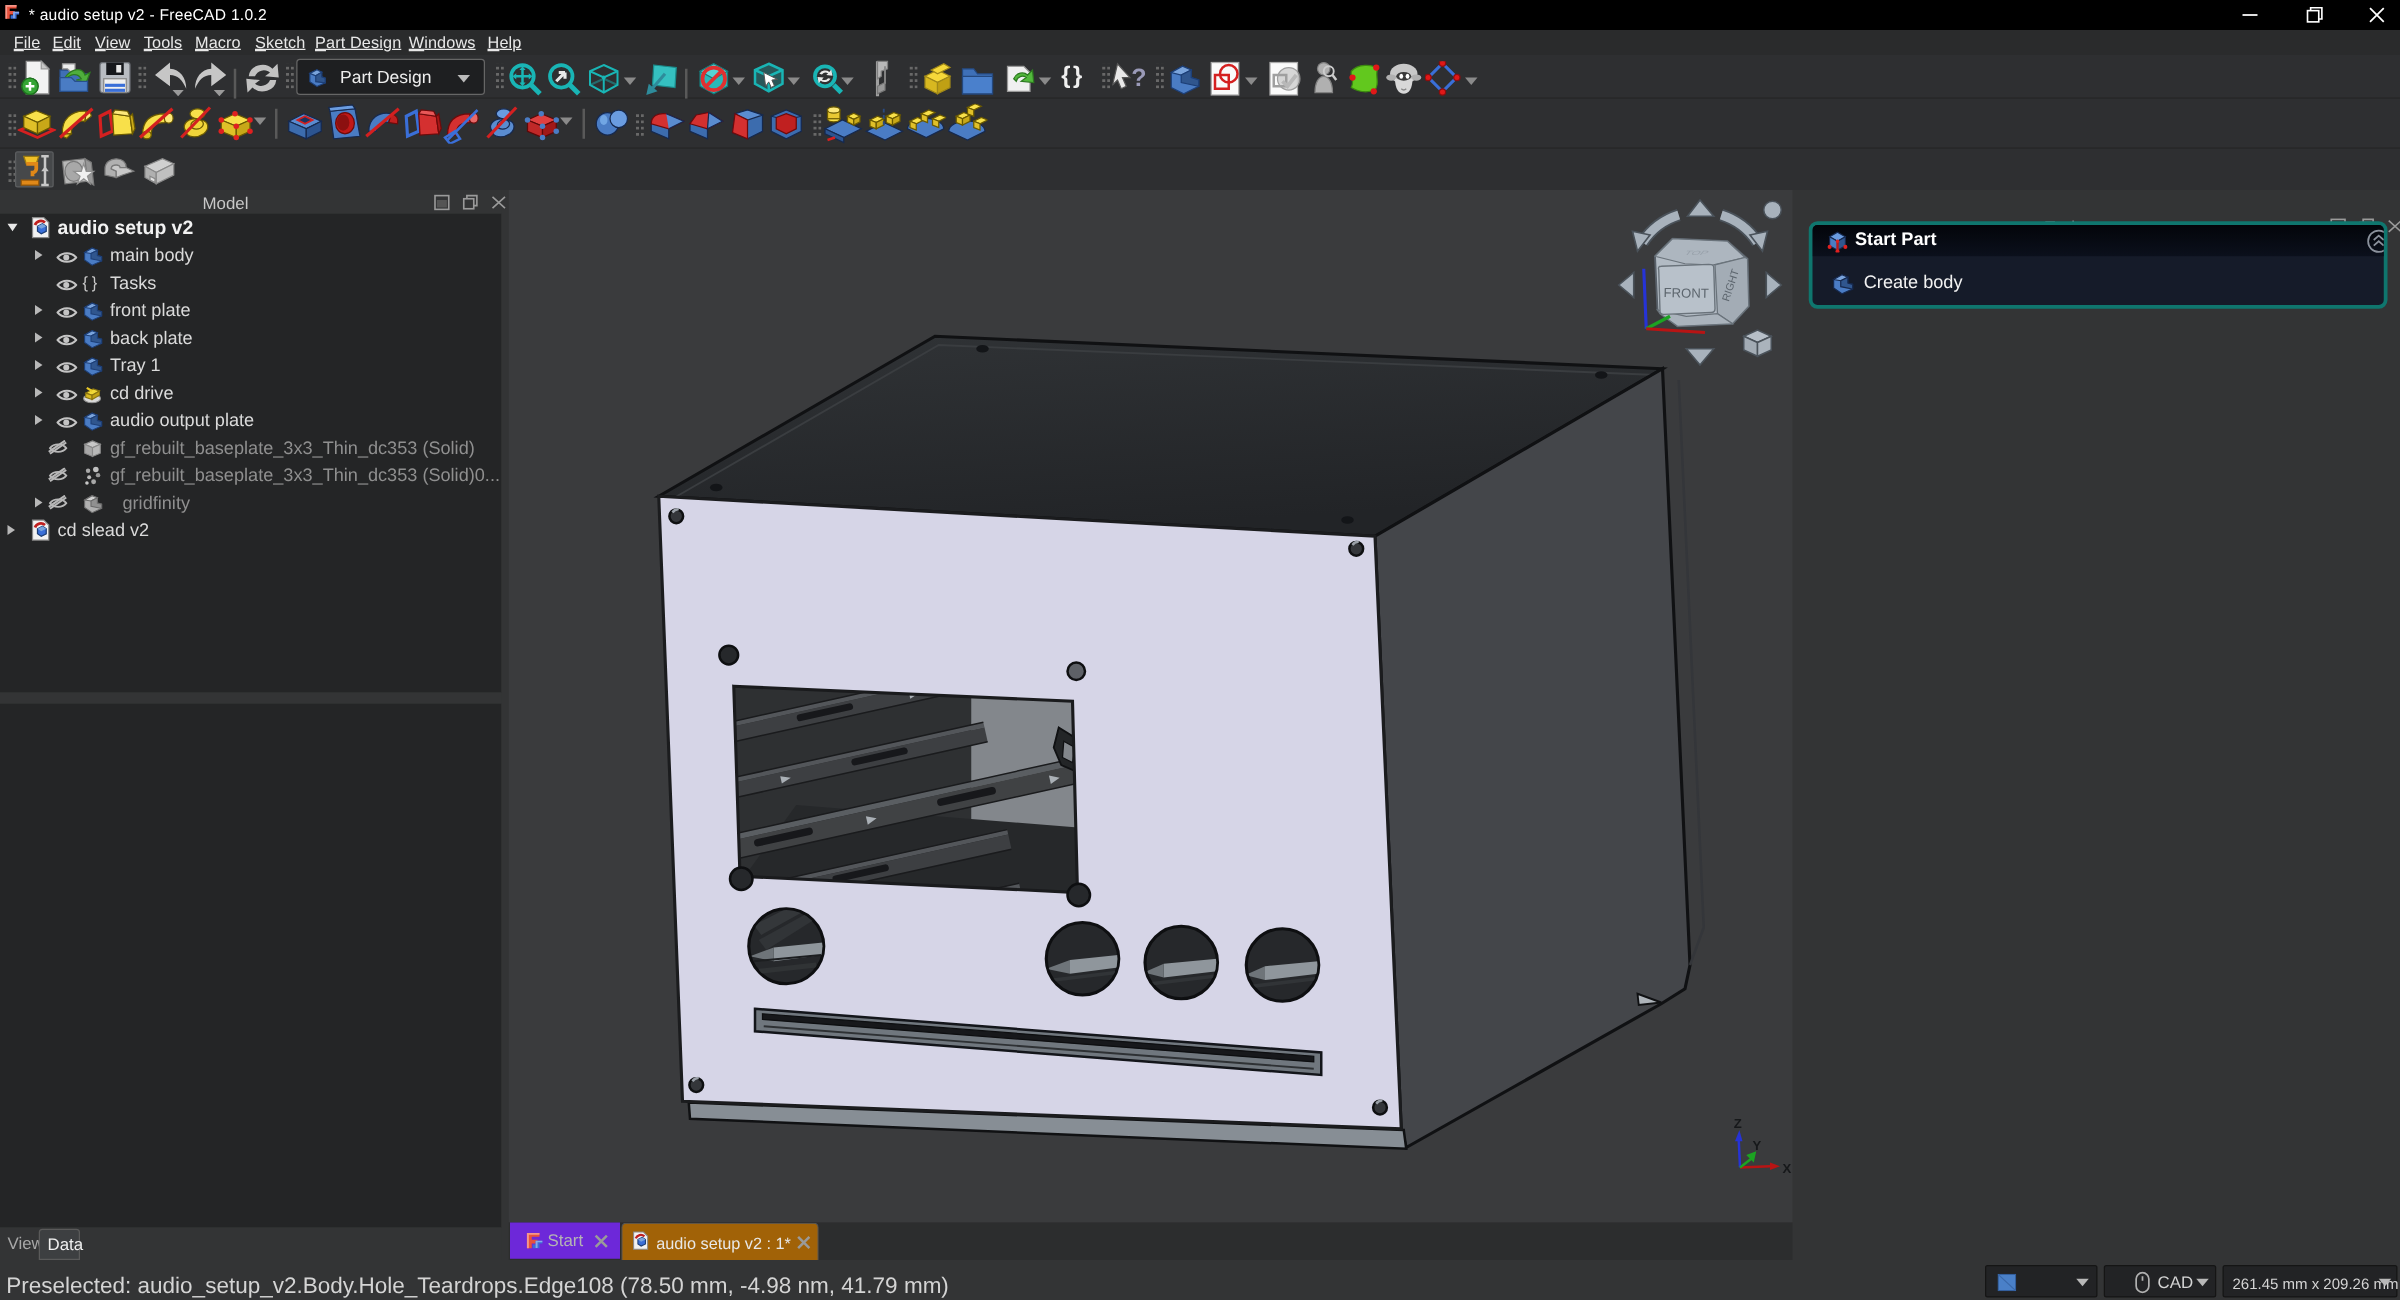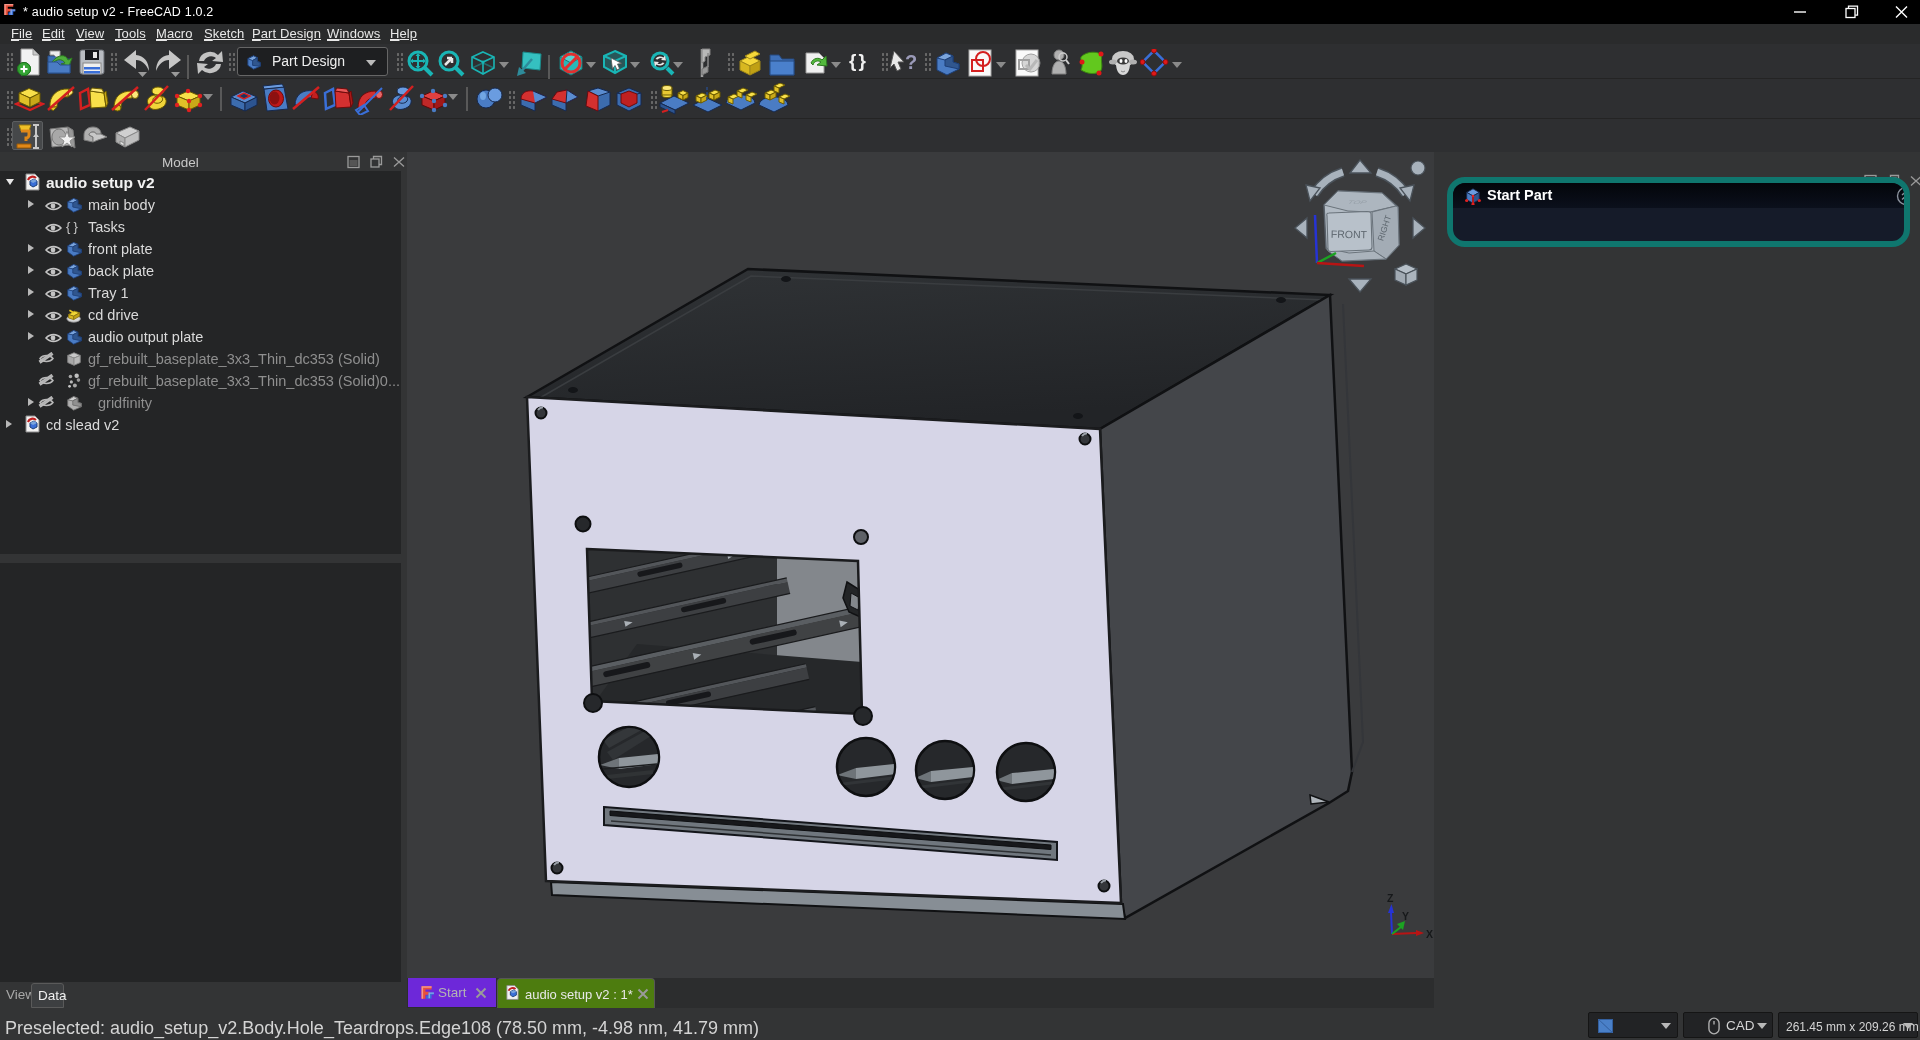--- a/index.html
+++ b/index.html
@@ -26,21 +26,21 @@
   #modelhead { left:0; top:152px; width:401px; height:19px; background:#333435; color:#c8c8c8;
      font-size:13.5px; }
   #tree { left:0; top:171px; width:401px; height:383px; background:#242526; color:#dadada; font-size:14.5px; }
   #propsplit { left:0; top:554px; width:401px; height:9px; background:#333435; }
   #prop { left:0; top:563px; width:401px; height:419px; background:#242526; }
   #proptabs { left:0; top:982px; width:401px; height:26px; background:#333435; }
   #viewport { left:407px; top:152px; width:1027px; height:826px; background:#3a3b3d; }
   #vtabbar { left:407px; top:978px; width:1027px; height:30px; background:#2c2d2e; }
   #taskshead { left:1440px; top:152px; width:480px; height:19px; color:#c8c8c8; font-size:13.5px;margin-top:19px; }
   #taskbox { left:1447px; top:177px; width:463px; height:70px; background:#151b29;
-     border-radius:18px; border:6px solid #0f766e; overflow:hidden; }
+     border-radius:7px; border:3px solid #0f766e; overflow:hidden; }
   #statusbar { white-space:nowrap; left:0; top:1008px; width:1920px; height:32px; background:#333435; color:#d4d4d4;
      font-size:14px; }
   .combo { position:absolute; white-space:nowrap; background:#222325; border:1px solid #151515; border-radius:2px;
      color:#d4d4d4; font-size:13.5px; }
   .treerow { position:absolute; left:0; height:22px; white-space:nowrap; }
   .gray { color:#8f8f8f; }
   svg { display:block; }
   svg text { font-family:"Liberation Sans", sans-serif; }
 </style>
 </head>
@@ -881,21 +881,21 @@
 <path d="M2 1 h13 v4 h-8 v3 h6 v4 h-6 v5 h-5 Z" fill="#e8513c"></path>
 <path d="M2 1 h13 v2 h-11 v14 h-2 Z" fill="#f4978a"></path>
 <path d="M11 9 h7 v3 h-3 v5 h-7 v-4 h3 Z" fill="#3a6fd8"></path>
 <path d="M11 9 h7 v1.6 h-5 v6 h-2 Z" fill="#89a9e8"></path>
         </svg>
         <span class="abs" style="left:30px;top:7px;color:#b4b4b4;font-size:13.5px">Start</span>
         <svg class="abs" style="left:67px;top:9px" width="12" height="12" viewBox="0 0 12 12">
           <path d="M1.5 1.5 L10.5 10.5 M10.5 1.5 L1.5 10.5" stroke="#9a9a9a" stroke-width="2"></path>
         </svg>
       </div>
-<div class="abs" style="left:90px;top:0;width:158px;height:30px;background:#4d7c0f;border:1px solid #575757;border-bottom:none;border-radius:4px 4px 0 0">
+<div class="abs" style="left:90px;top:0;width:158px;height:30px;background:#a16207;border:1px solid #575757;border-bottom:none;border-radius:4px 4px 0 0">
         <svg class="abs" style="left:8px;top:5px" width="13" height="17" viewBox="0 0 15 18">
           <path d="M1 1 h9 l4 4 v12 h-13 Z" fill="#f2f2f2" stroke="#8a8a8a"></path>
           <path d="M3 7 a5 5 0 0 1 8 -2" fill="none" stroke="#c02020" stroke-width="2.2"></path>
           <polygon points="5,8 9,6 12,8 12,12 8,14 5,12" fill="#3a6fd8" stroke="#1d3f77"></polygon>
           <polygon points="5,8 9,6 12,8 8,10" fill="#7aa4dc"></polygon>
         </svg>
         <span class="abs" style="left:27px;top:8px;color:#e8e8e8;font-size:13px">audio setup v2 : 1*</span>
         <svg class="abs" style="left:139px;top:9px" width="12" height="12" viewBox="0 0 12 12">
           <path d="M1.5 1.5 L10.5 10.5 M10.5 1.5 L1.5 10.5" stroke="#9a9a9a" stroke-width="2"></path>
         </svg>
@@ -946,14 +946,22 @@
           <circle cx="3" cy="15" r="1.8" fill="#e02020"></circle>
           <circle cx="17" cy="15" r="1.8" fill="#e02020"></circle>
           <circle cx="10" cy="10" r="1.5" fill="#e02020"></circle>
 </svg>
         <span class="abs" style="left:34px;top:4px;font-weight:bold;font-size:14.5px;color:#fff">Start Part</span>
         <svg class="abs" style="left:443px;top:3px" width="20" height="20" viewBox="0 0 20 20">
 <circle cx="10" cy="10" r="8.5" fill="none" stroke="#8a919c" stroke-width="1.4"></circle>
 <path d="M6 9 l4 -3.5 4 3.5 M6 13.5 l4 -3.5 4 3.5" fill="none" stroke="#8a919c" stroke-width="1.4"></path>
 </svg>
 </div>
+<div class="abs" style="left:0;top:25px;width:463px;height:45px">
+<svg class="abs" style="left:15px;top:12px" width="19" height="19" viewBox="0 0 20 20">
+<polygon points="2,7 9,3 14,5 14,10 18,11 18,15 9,19 2,14" fill="#4a7cc4" stroke="#16294e"></polygon>
+<polygon points="2,7 9,3 14,5 8,8" fill="#7aa4dc" stroke="#16294e"></polygon>
+<polygon points="8,8 14,5 14,10 18,11 18,15 8,13" fill="#30568e" stroke="#16294e"></polygon>
+</svg>
+        <span class="abs" style="left:41px;top:13px;font-size:14.5px;color:#f2f2f2">Create body</span>
+</div>
 </div>
 </div>
 
 </body></html>

